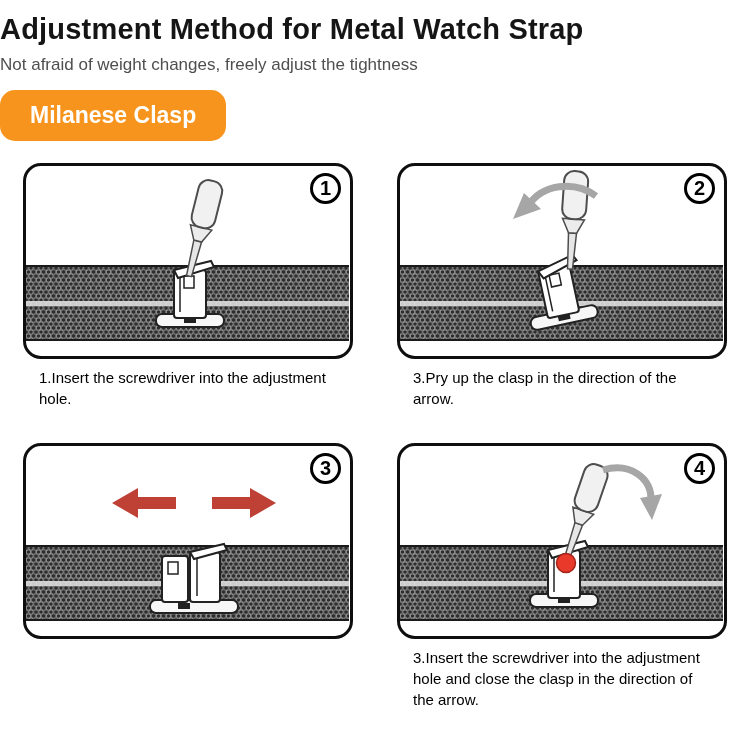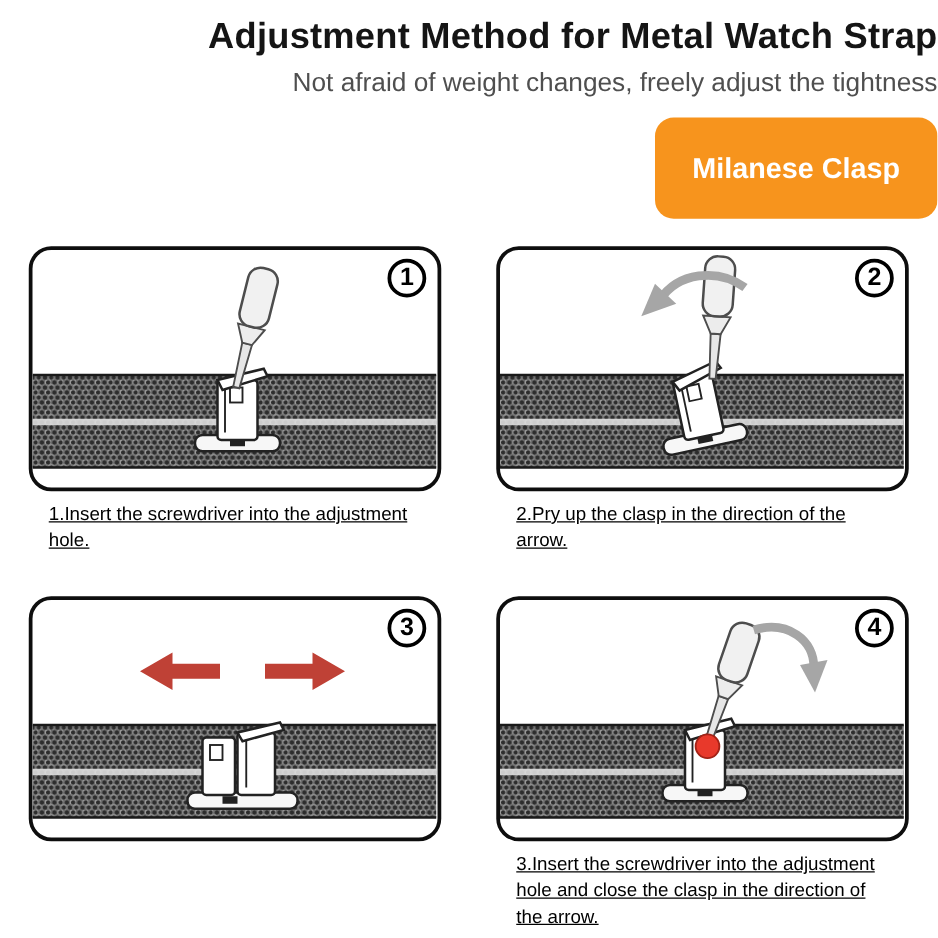--- a/index.html
+++ b/index.html
@@ -7,28 +7,28 @@
     --arrow-red:#bf4136;
     --dot-red:#e8392b;
   }
   *{box-sizing:border-box;}
   html,body{margin:0;padding:0;}
   body{
     width:750px;height:750px;background:#ffffff;
     font-family:"Liberation Sans", sans-serif;color:#111;
     overflow:hidden;
   }
-  .header{text-align:right;padding-top:13px;}
+  .header{text-align:left;padding-top:13px;}
   .title{font-size:29px;font-weight:bold;color:#151515;letter-spacing:.2px;}
-  .subtitle{font-size:21px;color:#4f4f4f;margin-top:9px;padding-left:41px;}
+  .subtitle{font-size:17px;color:#4f4f4f;margin-top:9px;}
   .badge{
     display:inline-block;margin-top:15px;
     background:var(--badge-orange);color:#fff;
     font-weight:bold;font-size:23px;
-    padding:27px 30px;border-radius:15px;
+    padding:12px 30px;border-radius:15px;
   }
   .grid{
     display:grid;
     grid-template-columns:330px 330px;
     column-gap:44px;row-gap:34px;
     padding:22px 23px 0 23px;
   }
   .panel{
     position:relative;width:330px;height:196px;
     border:3.5px solid #0e0e0e;border-radius:18px;
@@ -36,21 +36,21 @@
   }
   .panel svg{display:block;width:323px;height:189px;}
   .step-num{
     position:absolute;top:7px;right:9px;
     width:31px;height:31px;border:3px solid #000;border-radius:50%;
     display:flex;align-items:center;justify-content:center;
     font-weight:bold;font-size:20px;background:#fff;color:#000;
   }
   .caption{
     font-size:15px;line-height:1.38;color:#000;
-    margin:9px 6px 0 16px;max-width:300px;text-decoration:underline;
+    margin:9px 6px 0 16px;max-width:300px;
   }
 </style>
 </head>
 <body>
 
 <svg width="0" height="0" style="position:absolute" aria-hidden="true">
   <defs>
     <pattern id="mesh" width="10" height="8" patternUnits="userSpaceOnUse">
       <rect width="10" height="8" fill="#2d2d2d"></rect>
       <circle cx="2.5" cy="2" r="2.3" fill="none" stroke="#9a9a9a" stroke-width="1.1"></circle>
@@ -116,21 +116,21 @@
           <polygon points="-4,-36 4,-36 11,-50 -11,-50" fill="#ececec" stroke="#4d4d4d" stroke-width="1.5"></polygon>
           <rect x="-12" y="-98" width="24" height="48" rx="10" fill="#f1f1f1" stroke="#4d4d4d" stroke-width="2"></rect>
         </g>
         <g>
           <path d="M 196,30 C 174,14 142,18 128,40" fill="none" stroke="#a6a6a6" stroke-width="7"></path>
           <polygon points="113,53 124,27 141,43" fill="#a6a6a6"></polygon>
         </g>
       </svg>
       <div class="step-num">2</div>
     </div>
-    <p class="caption">2.Pry up the clasp in the direction of the arrow.</p>
+    <p class="caption">3.Pry up the clasp in the direction of the arrow.</p>
   </div>
 
   <div class="step">
     <div class="panel">
       <svg viewBox="0 0 323 189">
         <g>
           <rect x="-3" y="100" width="330" height="74" fill="url(#mesh)" stroke="#1a1a1a" stroke-width="2"></rect>
           <rect x="-3" y="135" width="330" height="5" fill="#dedede" opacity="0.9"></rect>
         </g>
         <g>

